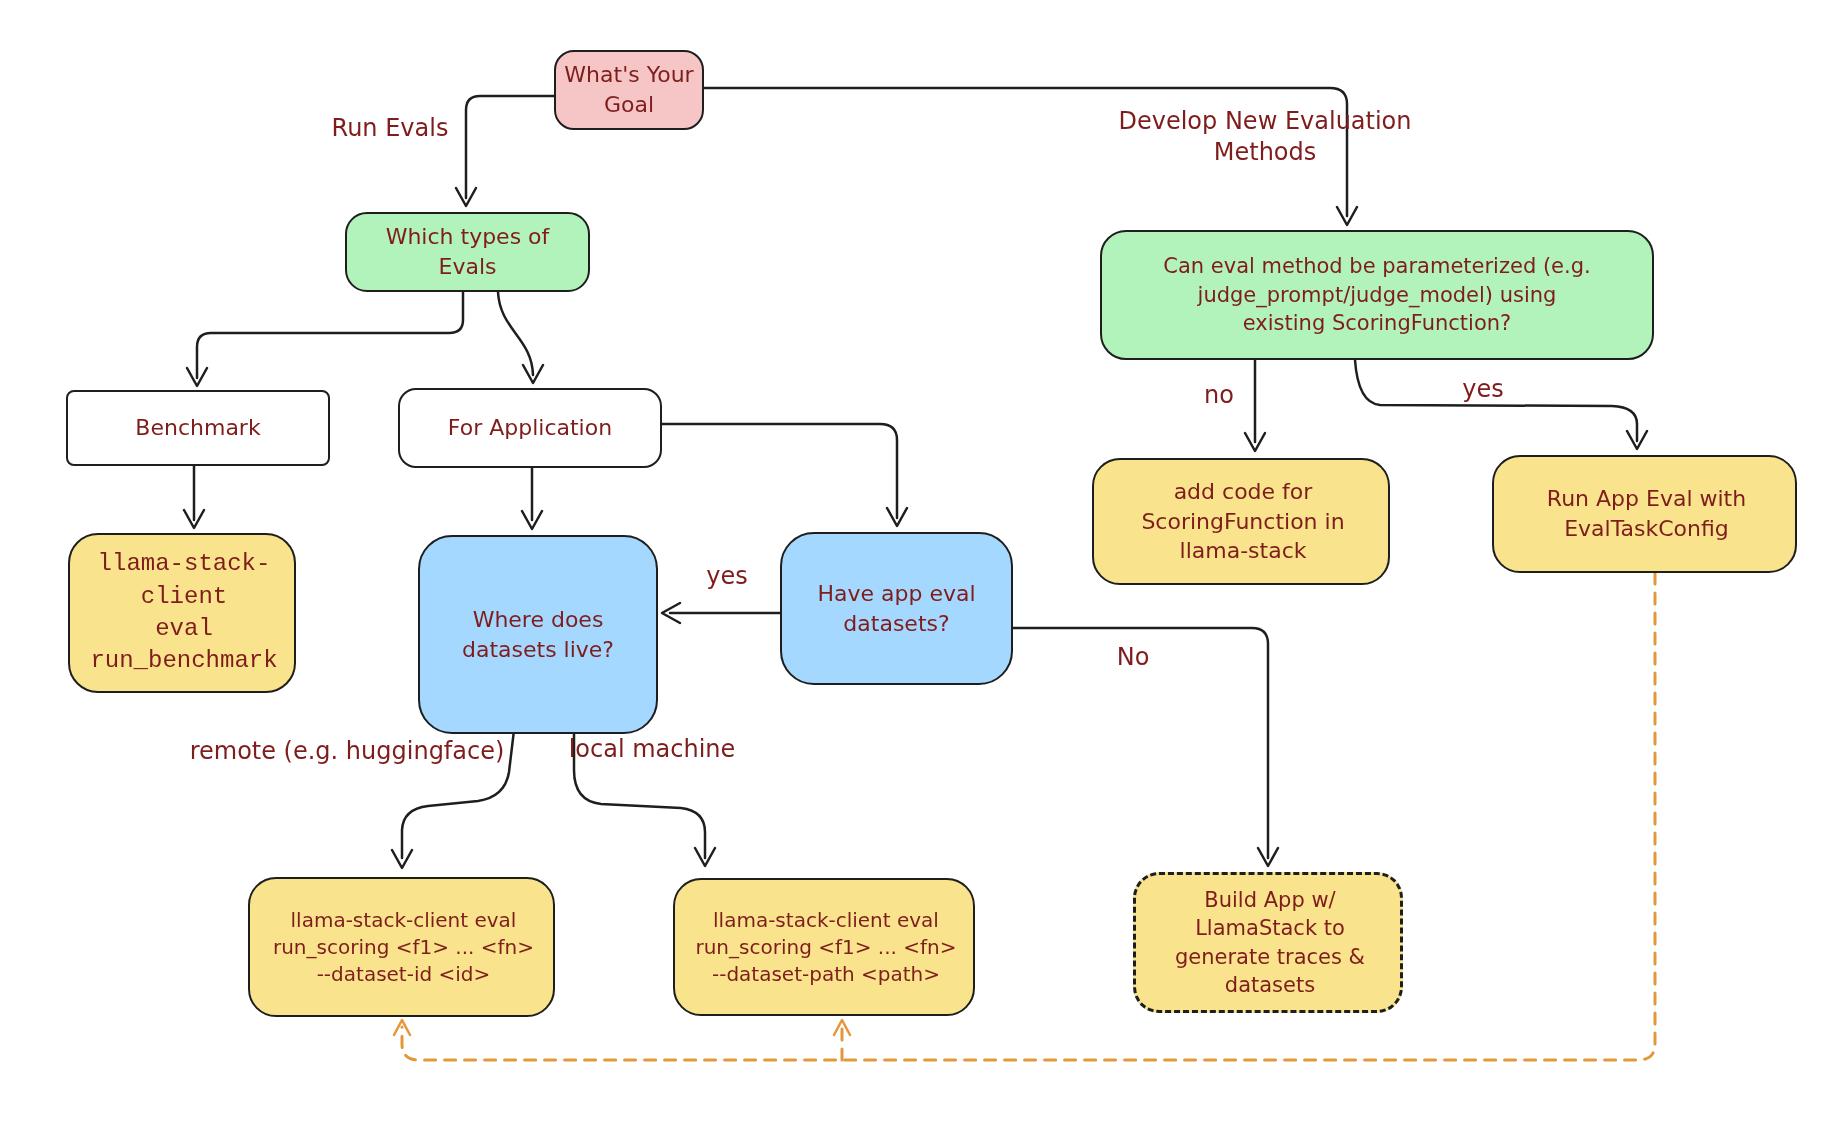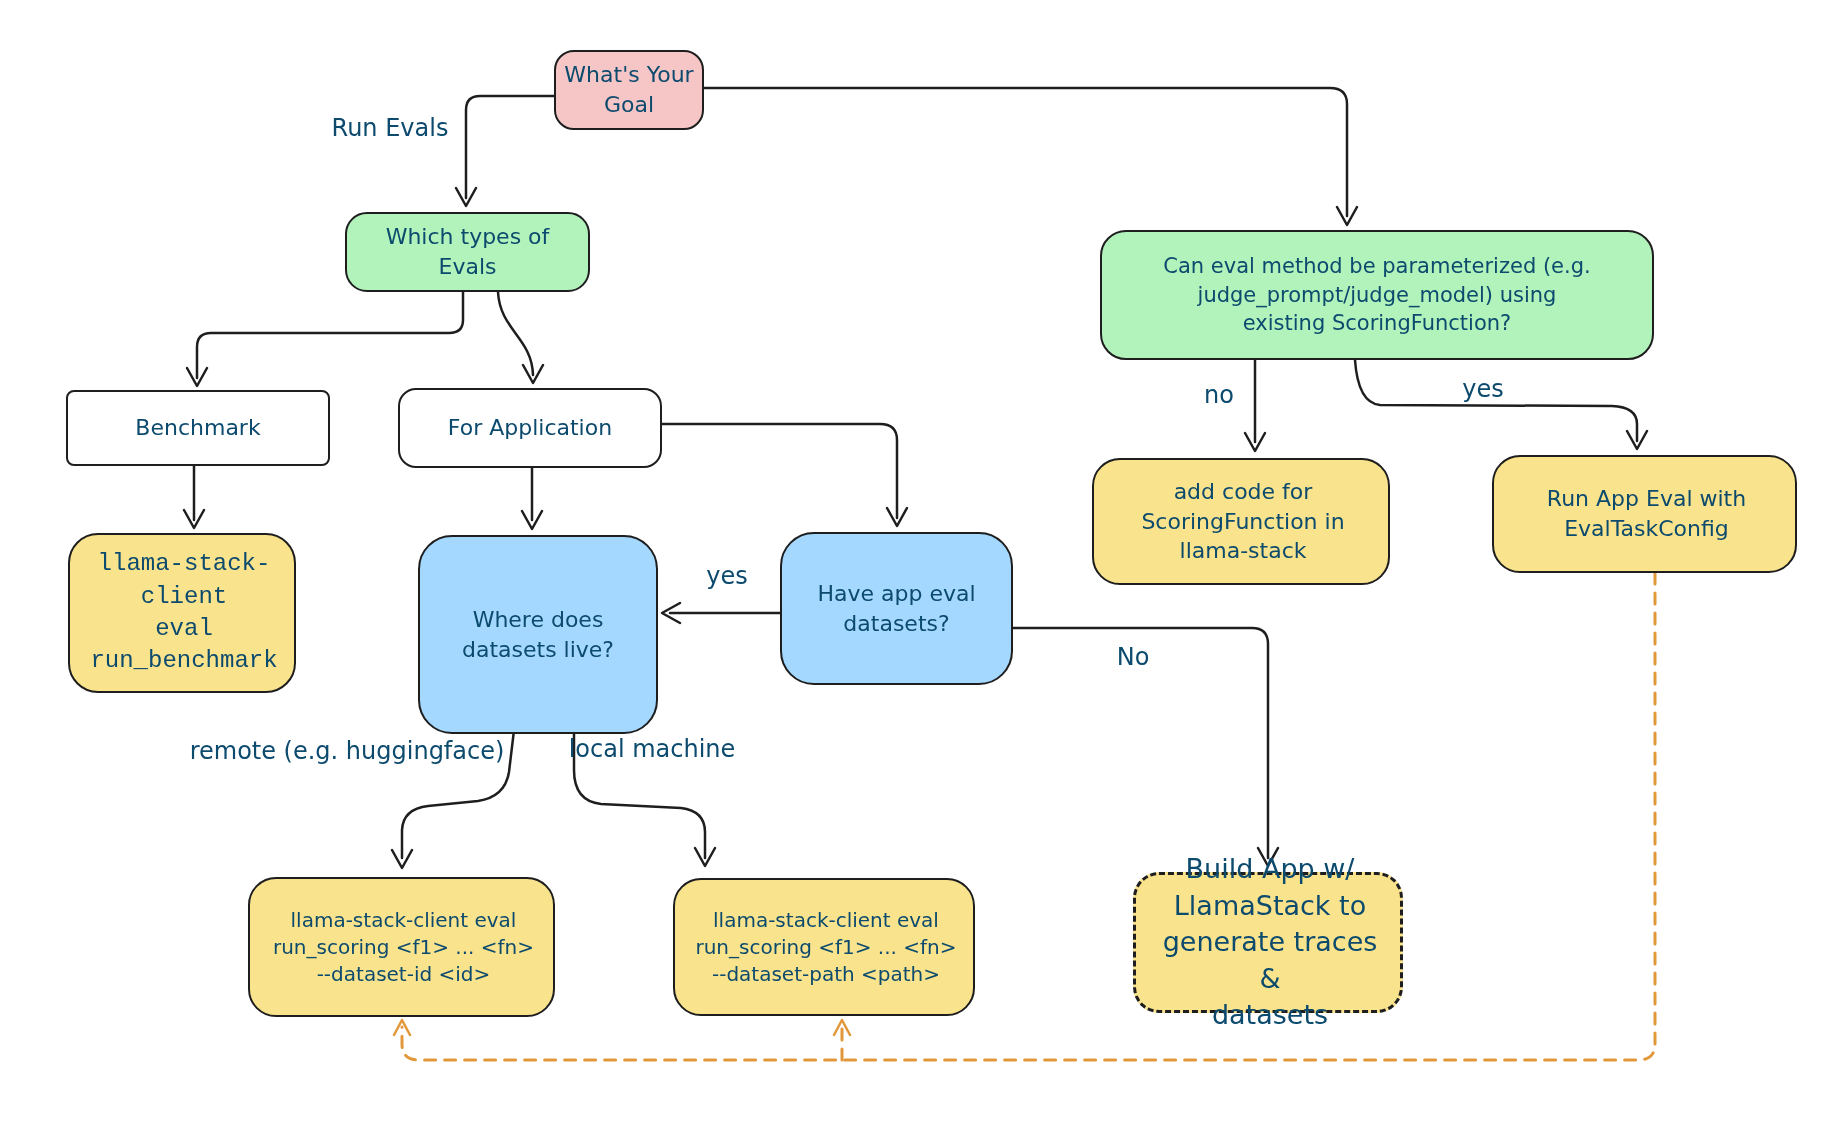--- a/index.html
+++ b/index.html
@@ -1,18 +1,18 @@
 <!DOCTYPE html>
 <html><head>
 <meta charset="utf-8">
 <style>
   html,body{margin:0;padding:0;background:#ffffff;}
   #canvas{
     position:relative;width:1840px;height:1124px;background:#ffffff;overflow:hidden;
-    font-family:"DejaVu Sans","Liberation Sans",sans-serif;color:#0c4a6e;
+    font-family:"DejaVu Sans","Liberation Sans",sans-serif;color:#7f1d1d;
   }
   #edges{position:absolute;left:0;top:0;width:1840px;height:1124px;}
   .node{
     position:absolute;box-sizing:border-box;border:2.5px solid #1e1e1e;
     display:flex;align-items:center;justify-content:center;text-align:center;
     white-space:pre-line;line-height:1.35;font-size:22px;padding:6px 12px;
     background:#ffffff;
   }
   .pink{background:#f6c6c6;}
   .green{background:#b2f2bb;}
@@ -28,21 +28,21 @@
   #node-benchmark      {left:66px;  top:390px; width:264px; height:76px;  border-radius:8px;}
   #node-for-application{left:398px; top:388px; width:264px; height:80px;  border-radius:18px;}
   #node-run-benchmark  {left:68px;  top:533px; width:228px; height:160px; border-radius:30px; font-size:24px;font-family:Liberation Mono, monospace;}
   #node-where-datasets {left:418px; top:535px; width:240px; height:199px; border-radius:34px;}
   #node-have-datasets  {left:780px; top:532px; width:233px; height:153px; border-radius:34px;}
   #node-can-param      {left:1100px;top:230px; width:554px; height:130px; border-radius:26px; font-size:21px;}
   #node-add-code       {left:1092px;top:458px; width:298px; height:127px; border-radius:28px;}
   #node-run-app-eval   {left:1492px;top:455px; width:305px; height:118px; border-radius:28px;}
   #node-run-scoring-id {left:248px; top:877px; width:307px; height:140px; border-radius:28px; font-size:20px;}
   #node-run-scoring-path{left:673px;top:878px; width:302px; height:138px; border-radius:28px; font-size:20px;}
-  #node-build-app      {left:1133px;top:872px; width:270px; height:141px; border-radius:26px; font-size:27px;
+  #node-build-app      {left:1133px;top:872px; width:270px; height:141px; border-radius:26px; font-size:21px;
                         border:3px dashed #1e1e1e;}
   
   #label-run-evals   {left:390px;  top:129px;}
   #label-develop-new {left:1265px; top:137px;}
   #label-no-param    {left:1219px; top:396px;}
   #label-yes-param   {left:1483px; top:390px;}
   #label-yes-have    {left:727px;  top:577px;}
   #label-no-have     {left:1133px; top:658px;}
   #label-remote      {left:347px;  top:752px;text-align:right;}
   #label-local       {left:652px;  top:750px;}
@@ -102,20 +102,22 @@
 --dataset-id &lt;id&gt;</div>
   <div class="node yellow" id="node-run-scoring-path">llama-stack-client eval
 run_scoring &lt;f1&gt; ... &lt;fn&gt;
 --dataset-path &lt;path&gt;</div>
   <div class="node yellow" id="node-build-app">Build App w/
 LlamaStack to
 generate traces &amp;
 datasets</div>
 
   <div class="lbl" id="label-run-evals">Run Evals</div>
+  <div class="lbl" id="label-develop-new">Develop New Evaluation
+Methods</div>
   <div class="lbl" id="label-no-param">no</div>
   <div class="lbl" id="label-yes-param">yes</div>
   <div class="lbl" id="label-yes-have">yes</div>
   <div class="lbl" id="label-no-have">No</div>
   <div class="lbl" id="label-remote">remote (e.g. huggingface)</div>
   <div class="lbl" id="label-local">local machine</div>
 
 </div>
 
 </body></html>

